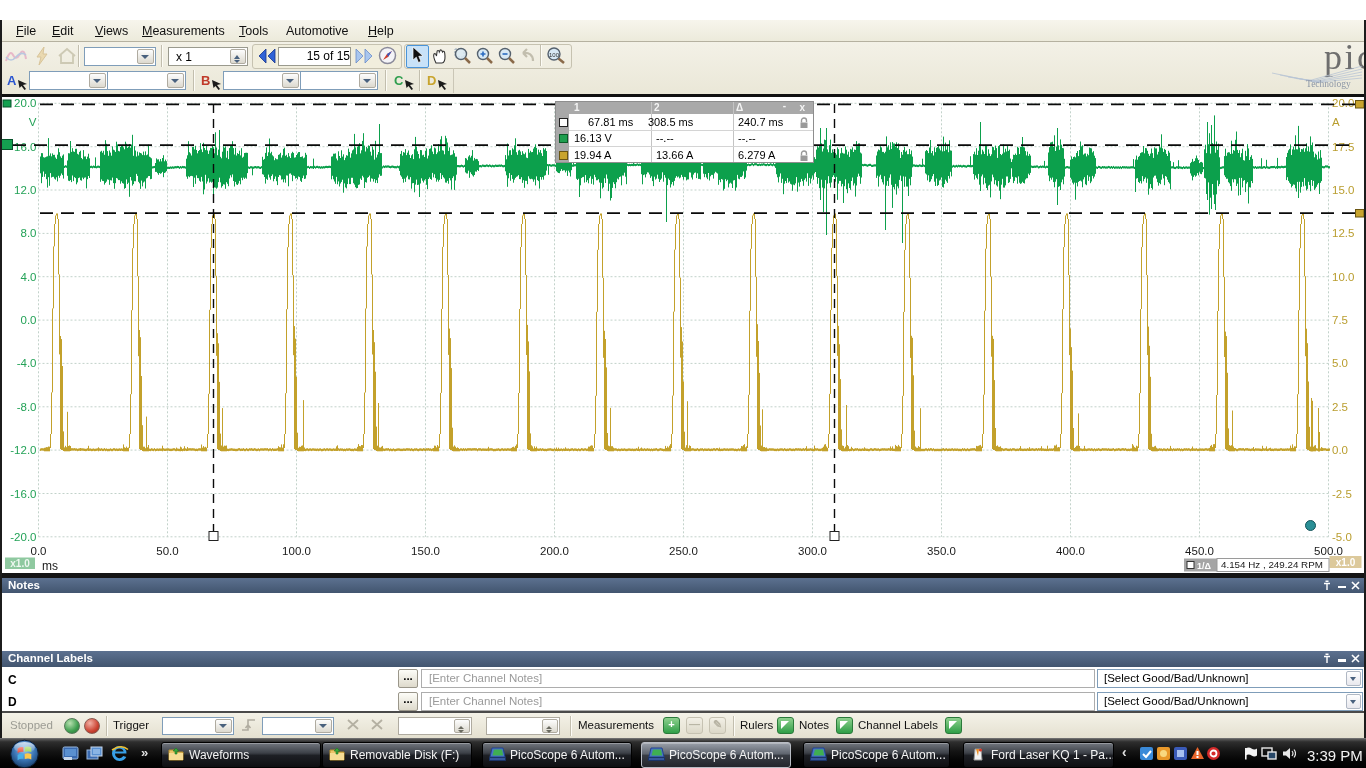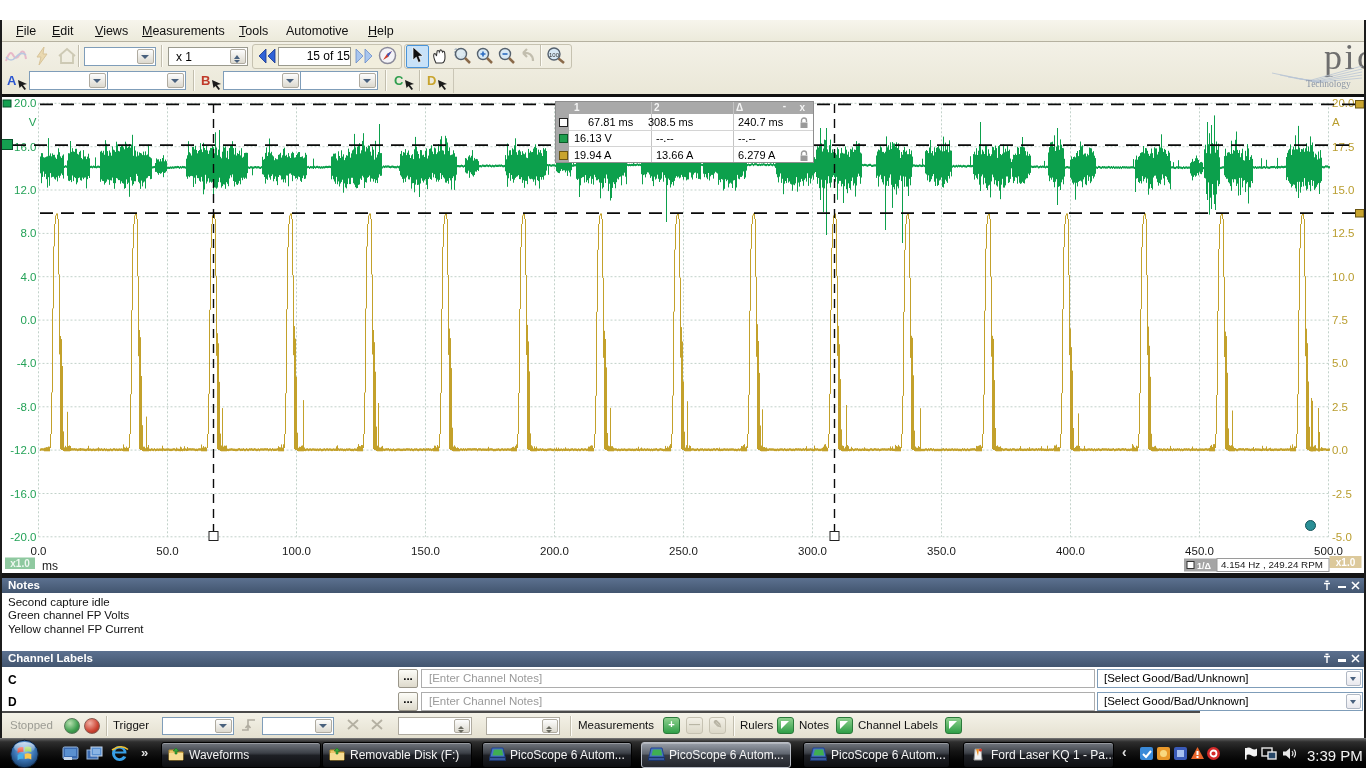--- a/index.html
+++ b/index.html
@@ -303,25 +303,20 @@
 <div class="ab hdr" style="left:0;top:577.5px;width:1366px;height:15px">
  <div class="ab" style="left:8px;top:1px">Notes</div>
  <svg class="ab" style="left:1322px;top:2px" width="10" height="11" viewBox="0 0 10 11">
         <path d="M5 4 V10 M2 3.5 H8 M3.5 1.2 H6.5" stroke="#fff" stroke-width="1.4"></path>
       </svg>
  <div class="ab" style="left:1338px;top:8px;width:8px;height:2.5px;background:#fff"></div>
  <svg class="ab" style="left:1351px;top:3px" width="9" height="9" viewBox="0 0 9 9">
         <path d="M1 1 L8 8 M8 1 L1 8" stroke="#fff" stroke-width="1.6"></path>
       </svg>
 </div>
-<div class="ab" style="left:0;top:592.5px;width:1366px;height:58.5px;background:#fff;font-size:11.5px;color:#111">
- <div class="ab" style="left:8px;top:3px">Second capture idle</div>
- <div class="ab" style="left:8px;top:16.5px">Green channel FP Volts</div>
- <div class="ab" style="left:8px;top:30px">Yellow channel FP Current</div>
-</div>
 
 <div class="ab hdr" style="left:0;top:651px;width:1366px;height:15.5px">
  <div class="ab" style="left:8px;top:1px">Channel Labels</div>
  <svg class="ab" style="left:1322px;top:2px" width="10" height="11" viewBox="0 0 10 11">
         <path d="M5 4 V10 M2 3.5 H8 M3.5 1.2 H6.5" stroke="#fff" stroke-width="1.4"></path>
       </svg>
  <div class="ab" style="left:1338px;top:8px;width:8px;height:2.5px;background:#fff"></div>
  <svg class="ab" style="left:1351px;top:3px" width="9" height="9" viewBox="0 0 9 9">
         <path d="M1 1 L8 8 M8 1 L1 8" stroke="#fff" stroke-width="1.6"></path>
       </svg>
@@ -344,21 +339,21 @@
         <div class="ab" style="left:7px;top:2px;color:#9a9a9a">[Enter Channel Notes]</div>
       </div>
  <div class="ab combo" style="left:1097px;top:25px;width:264px;height:17px">
         <div class="ab" style="left:6px;top:2px">[Select Good/Bad/Unknown]</div>
         <div class="cbtn" style="width:13px;background:linear-gradient(#fefefe,#e8e8ee);border-color:#b0b8c4">
           <i style="left:2.5px;border-width:3.5px;border-top-width:4px"></i>
         </div>
       </div>
 </div>
 
-<div class="ab" style="left:0;top:711px;width:1200px;height:27px;background:linear-gradient(#f4f2e8,#e4e0d0);border-top:2px solid #4a4a4a;box-sizing:border-box;font-size:11.5px;color:#111">
+<div class="ab" style="left:0;top:711px;width:1366px;height:27px;background:linear-gradient(#f4f2e8,#e4e0d0);border-top:2px solid #4a4a4a;box-sizing:border-box;font-size:11.5px;color:#111">
  <div class="ab" style="left:10px;top:6px;color:#9c9c94">Stopped</div>
  <div class="ab" style="left:64px;top:4.5px;width:14px;height:14px;border-radius:50%;background:radial-gradient(circle at 35% 30%,#b8e0b0,#3f9e4f 60%,#2a7038);border:1px solid #557a58"></div>
  <div class="ab" style="left:84px;top:4.5px;width:14px;height:14px;border-radius:50%;background:radial-gradient(circle at 35% 30%,#f2b0a4,#cc4433 60%,#92271a);border:1px solid #8a5a50"></div>
  <div class="ab sepv" style="left:106px;top:3px;height:20px"></div>
  <div class="ab" style="left:113px;top:6px">Trigger</div>
  <div class="ab combo" style="left:162px;top:3.5px;width:70px;height:16px">
         <div class="cbtn">
           <i style="top:4px"></i>
         </div>
       </div>

